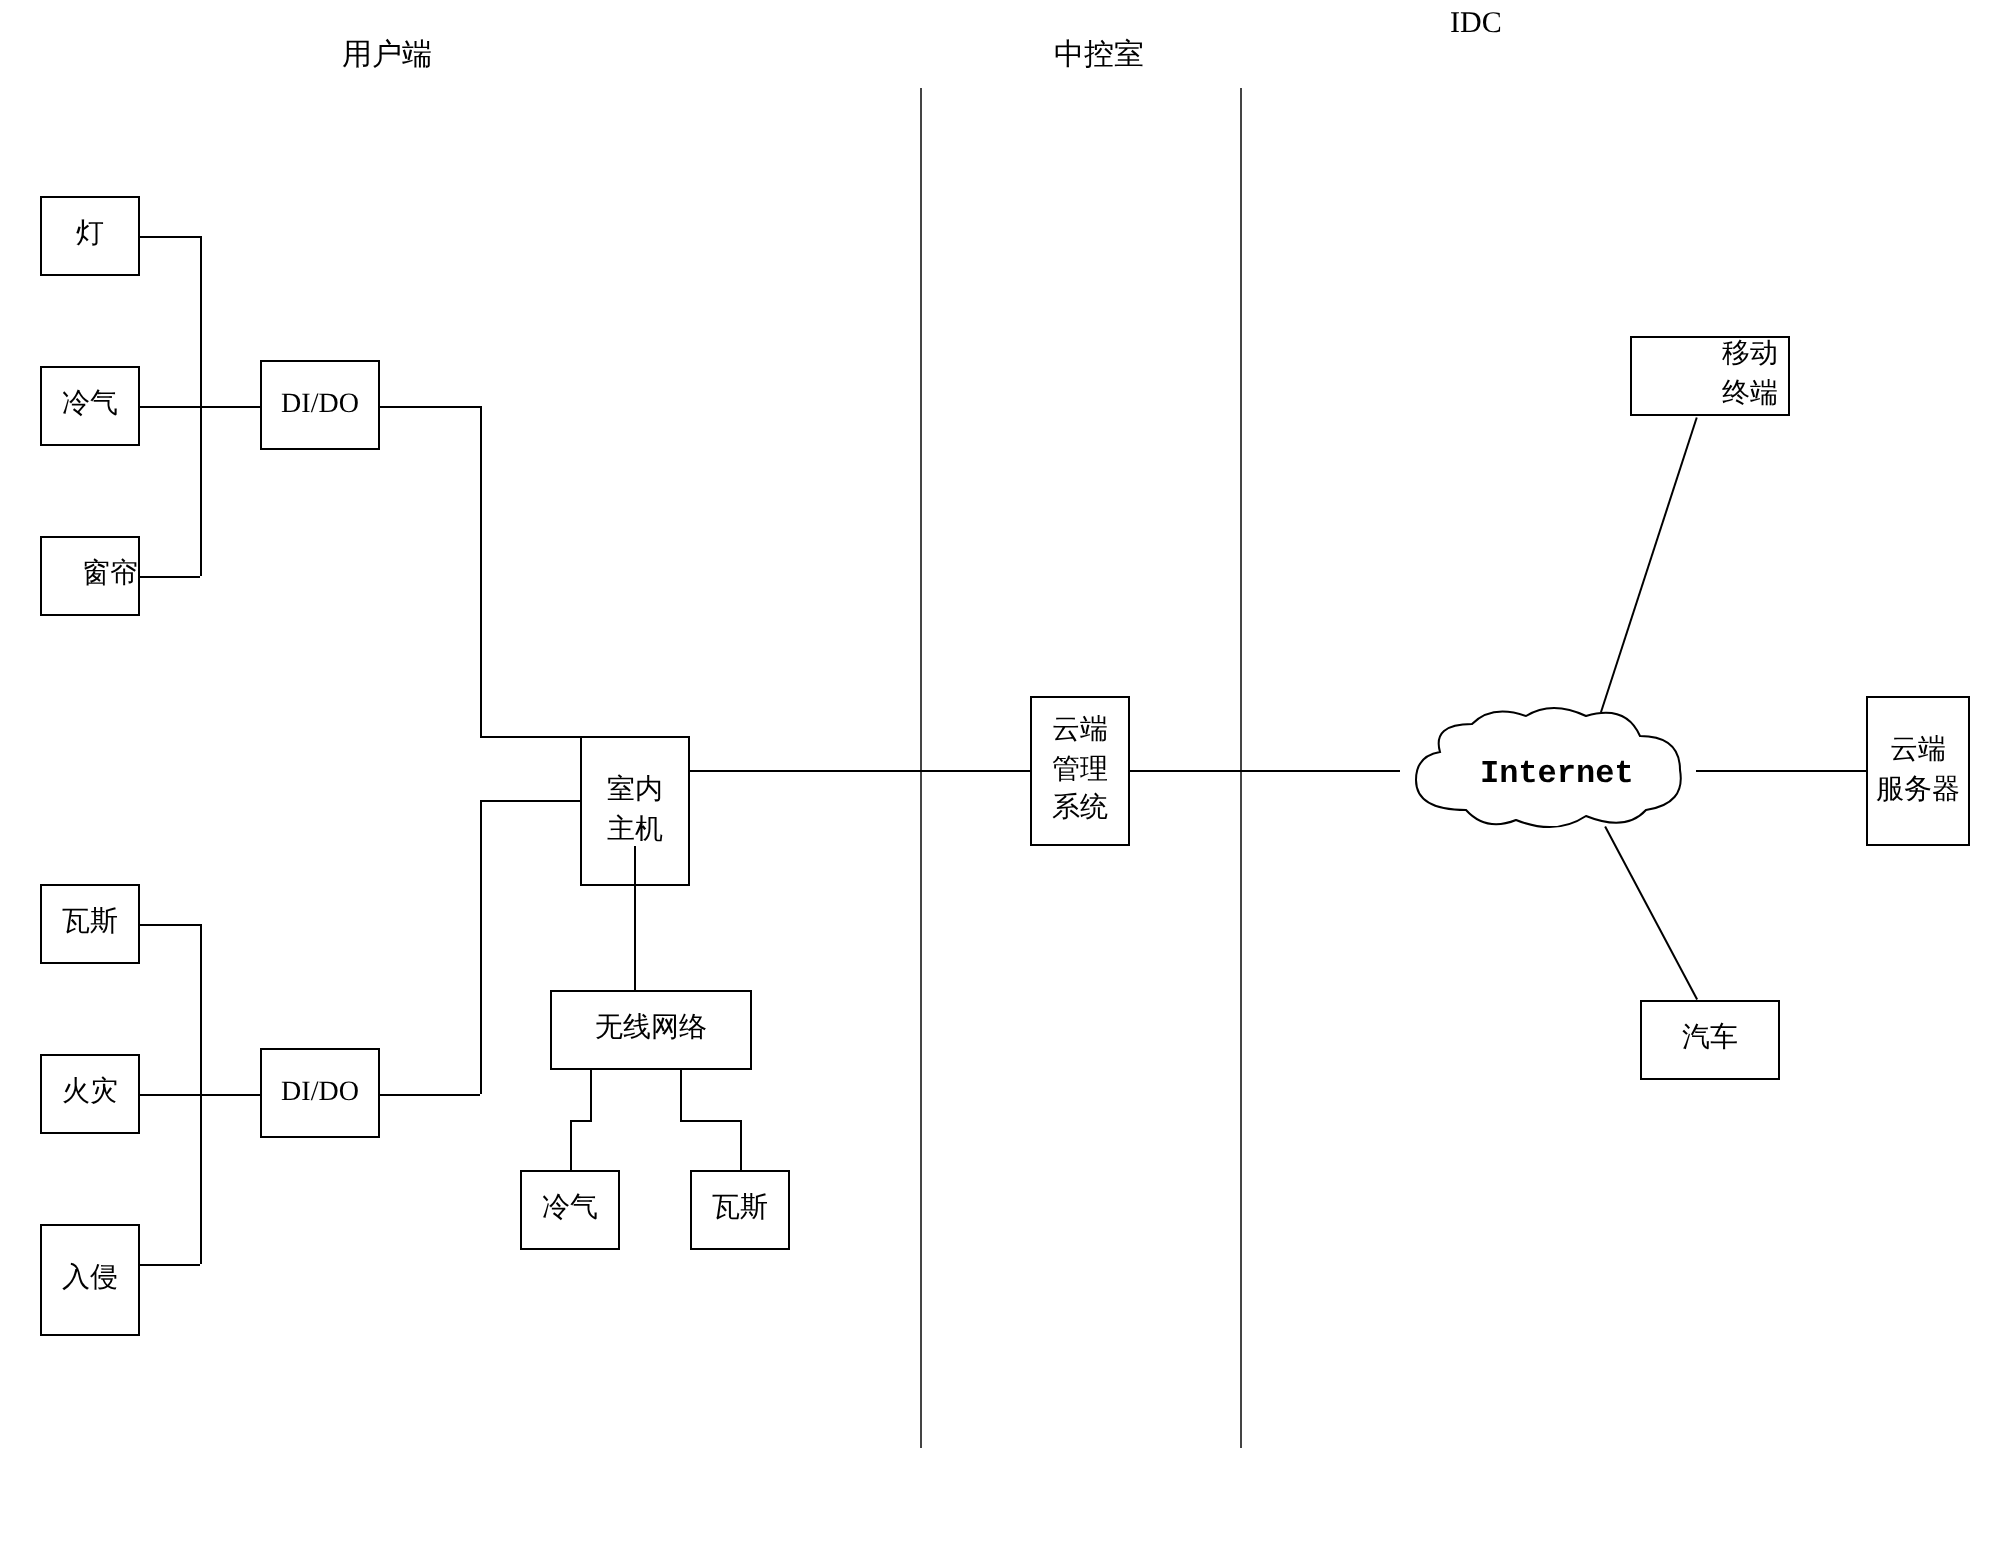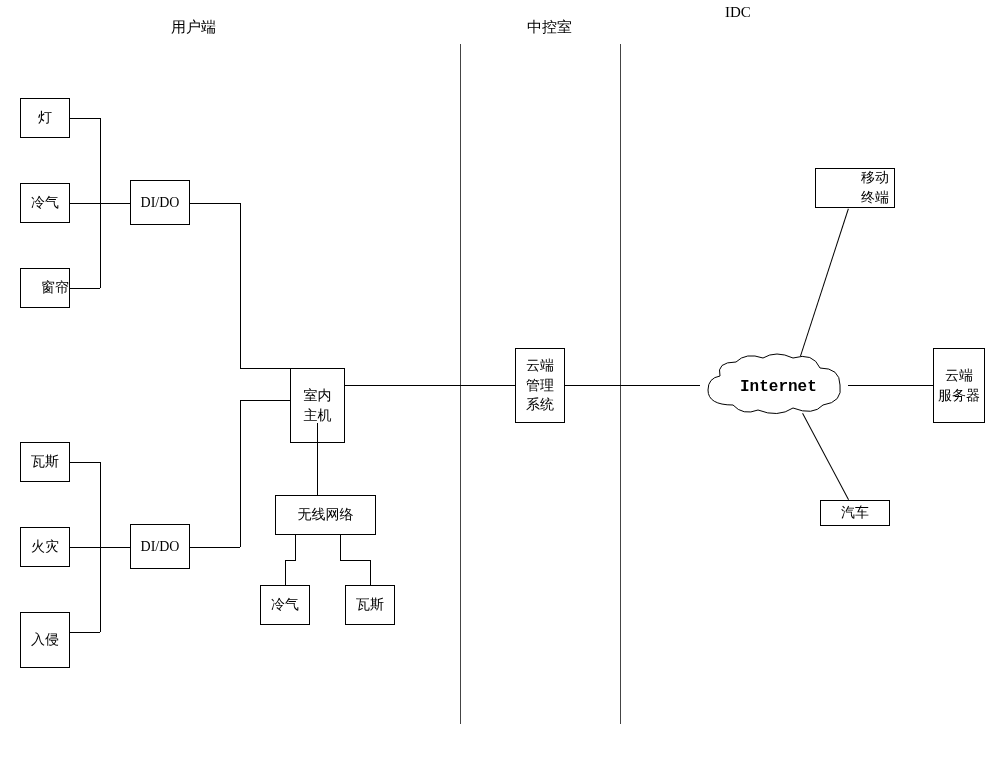--- a/index.html
+++ b/index.html
@@ -152,17 +152,17 @@
     <span>移动终端</span>
   </div>
 
 <div class="line" style="left:800px; top:356px; width:1px; height:1px; transform-origin: 0 0; transform: rotate(-72deg); width:155px; height:1px;"></div>
 
 <div class="box" style="left:933px; top:348px; width:52px; height:75px; white-space:pre;"><span>云端
 服务器</span></div>
 
 <div class="line line-h" style="left:848px; top:385px; width:85px;"></div>
 
-<div class="box" style="left:820px; top:500px; width:70px; height:26px;">
+<div class="box" style="left:820px; top:500px; width:70px; height:40px;">
     <span>汽车</span>
   </div>
 
 <div class="line" style="left:803px; top:413px; transform-origin: 0 0; transform: rotate(62deg); width:98px; height:1px;"></div>
 
 </body></html>

